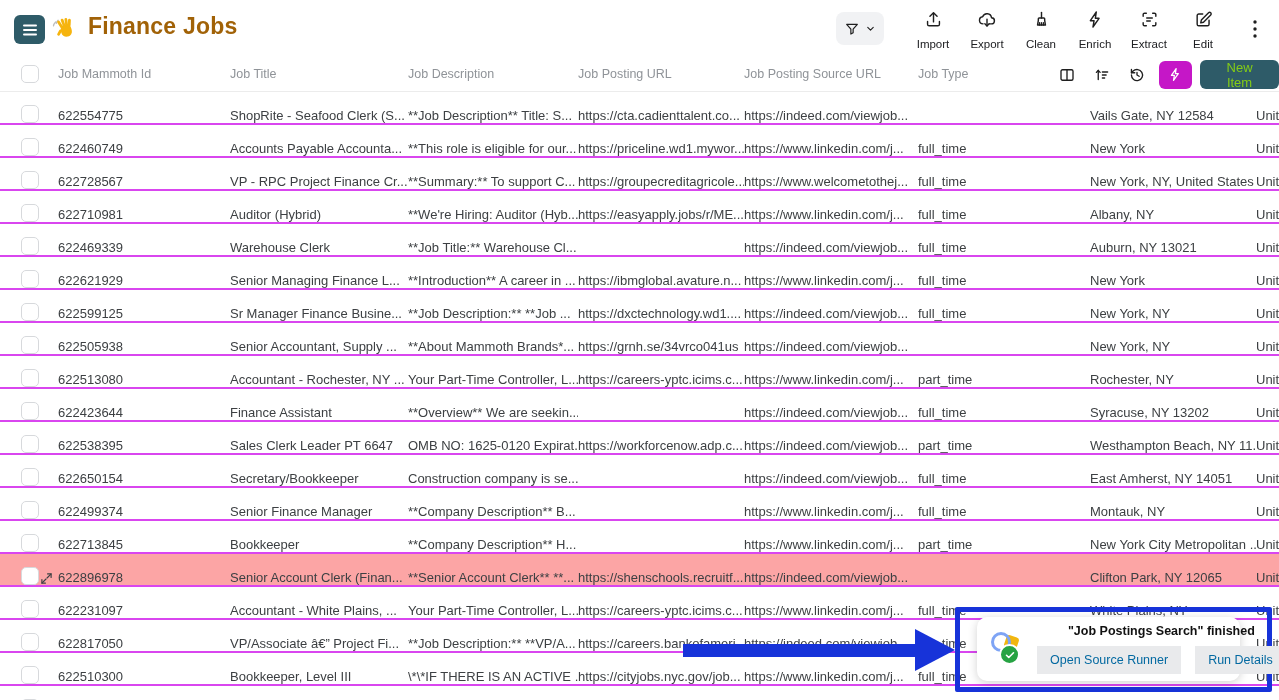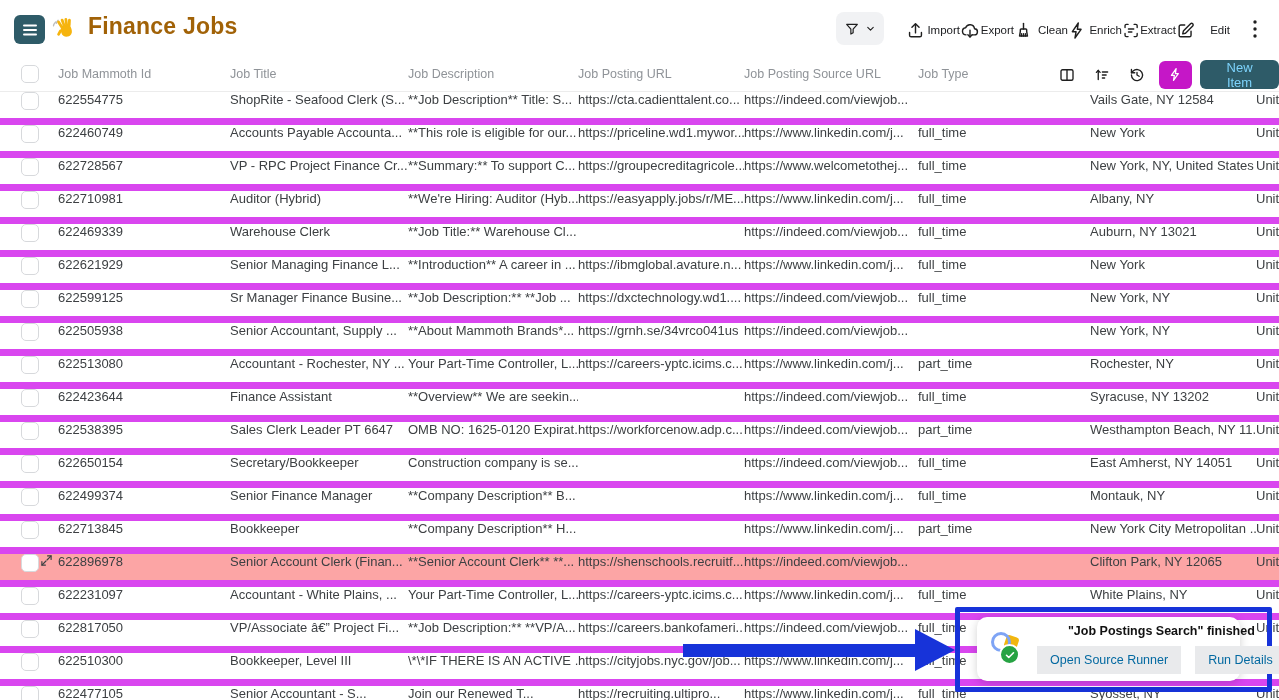--- a/index.html
+++ b/index.html
@@ -14,40 +14,40 @@
   .wave { position:absolute; left:52px; top:15px; }
   .page-title { position:absolute; left:88px; top:13px; font-size:23px; font-weight:600; color:#a16207; letter-spacing:.2px; }
   .search-box { position:absolute; left:552px; top:12px; width:276px; height:33px; background:#f1f2f4;
     border-radius:8px; display:flex; align-items:center; padding:0 10px; gap:8px; }
   .search-box input { border:none; background:transparent; outline:none; font-size:14px; width:100%;
     font-family:inherit; color:#3d4043; }
   .search-box input::placeholder { color:#9aa0a6; }
   .filter-btn { position:absolute; left:836px; top:12px; width:48px; height:33px; background:#f1f2f4;
     border:none; border-radius:8px; display:flex; align-items:center; justify-content:center; gap:5px; cursor:pointer; }
   .tool-strip { position:absolute; left:906px; top:8px; display:flex; }
-  .tool-item { width:54px; height:42px; display:flex; flex-direction:row; align-items:center;
+  .tool-item { width:54px; height:42px; display:flex; flex-direction:column; align-items:center;
     justify-content:space-between; background:none; border:none; cursor:pointer; padding:2px 0 0; }
   .tool-item .lbl { font-size:11.5px; color:#202124; line-height:12px; font-family:inherit; }
   .kebab { position:absolute; left:1238px; top:16px; width:22px; height:26px; background:none; border:none; cursor:pointer; }
 
   
   .grid-head { position:absolute; left:0; top:56px; width:1279px; height:36px; display:flex;
     align-items:center; border-bottom:1px solid #ececec; background:#fff; }
   .grid-head .h-label { font-size:12.5px; color:#8f9398; white-space:nowrap; overflow:hidden; }
   .head-controls { position:absolute; top:60px; left:1054px; display:flex; align-items:center; gap:8px; }
   .icon-btn { background:none; border:none; width:28px; height:28px; display:flex; align-items:center;
     justify-content:center; cursor:pointer; padding:0; }
   .ai-btn { width:34px; height:28px; background:#c517c7; border:none; border-radius:6px; display:flex;
     align-items:center; justify-content:center; cursor:pointer; }
-  .new-item-btn { height:29px; padding:0 13px; background:#2e5b68; color:#7dd3fc; border:none; border-radius:6px;
+  .new-item-btn { height:29px; padding:0 13px; background:#2e5b68; color:#84cc16; border:none; border-radius:6px;
     font-size:13px; font-weight:500; font-family:inherit; cursor:pointer; }
 
   
   .table-body { position:absolute; left:0; top:92px; width:1279px; }
-  .row { display:flex; align-items:flex-start; height:33px; border-bottom:7px solid #d946ef; background:#fff; }
+  .row { display:flex; align-items:flex-end; height:33px; border-bottom:2px solid #d946ef; background:#fff; }
   .row.highlighted { background:#fca5a5; }
   .cell { white-space:nowrap; overflow:hidden; font-size:13px; color:#3d4043; padding-right:12px; flex:0 0 auto; }
   .c-sel { width:40px; padding:0 0 0 21px; display:flex; align-items:center; }
   .c-expand { width:18px; padding:0; display:flex; align-items:center; }
   .c-expand svg { visibility:hidden; }
   .row.highlighted .c-expand svg { visibility:visible; }
   .c-id { width:172px; }
   .c-title { width:178px; }
   .c-desc { width:170px; }
   .c-url { width:166px; }

